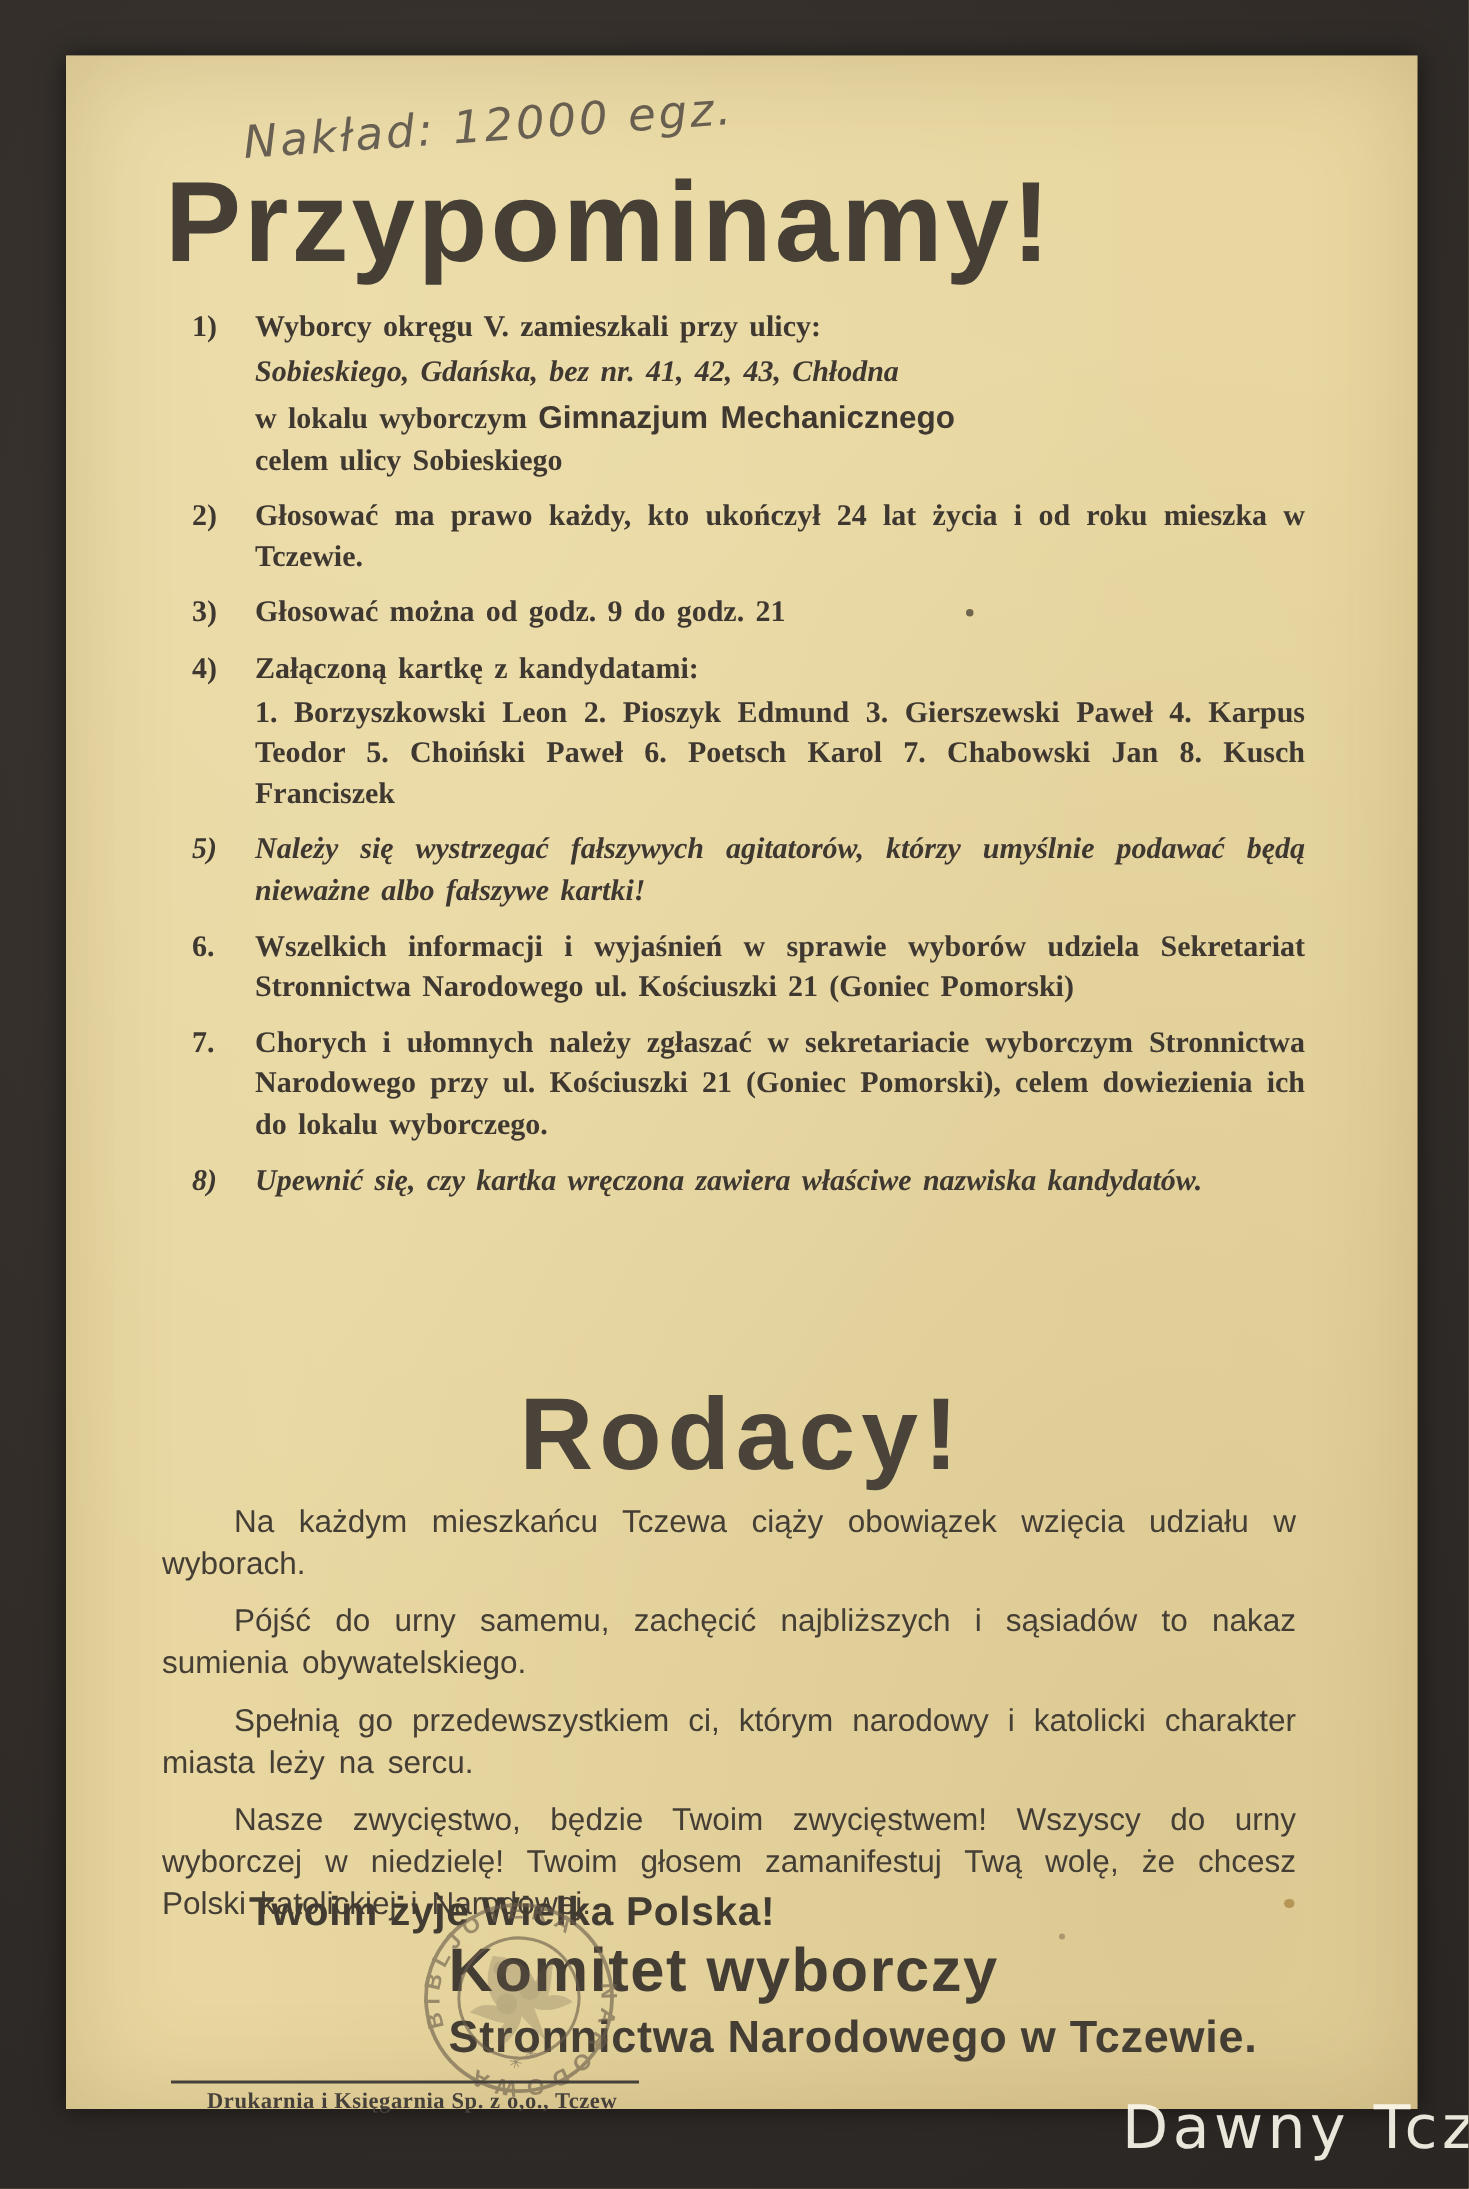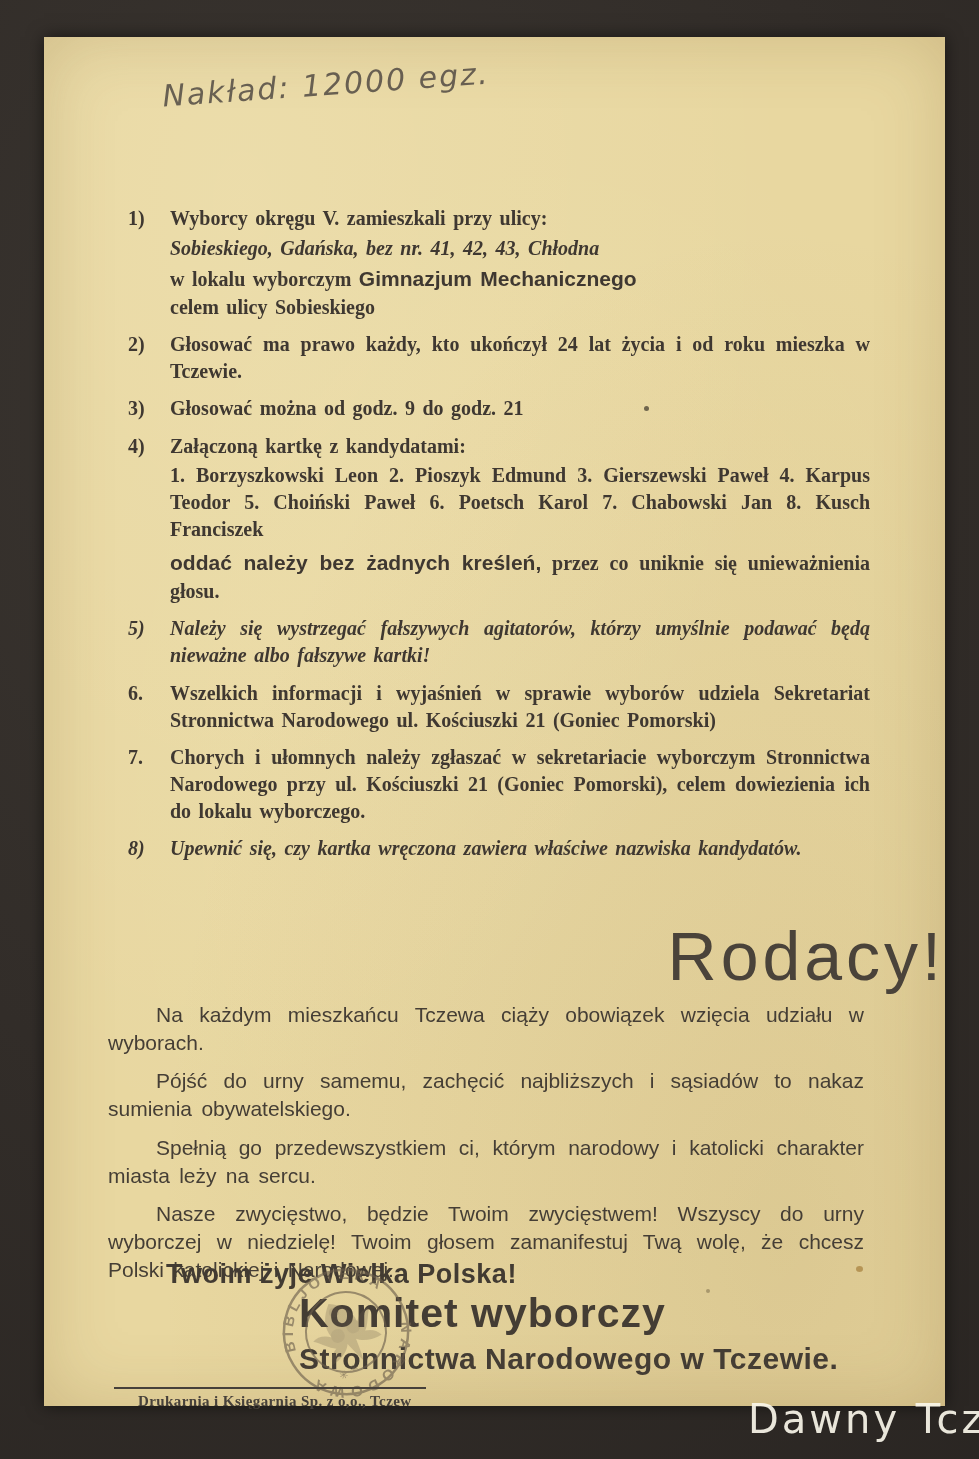--- a/index.html
+++ b/index.html
@@ -35,22 +35,22 @@
   .item .body{flex:1;text-align:justify;}
   .it{font-style:italic;}
   .line-street{font-style:italic;font-weight:bold;margin:3px 0;}
   .line-venue{margin-top:0;}
   .sansb{font-family:"Liberation Sans", sans-serif;font-weight:bold;}
   .venue-name{font-size:21px;}
   .cands{margin-top:2px;}
   .emph-line{margin-top:6px;}
   .emph{font-family:"Liberation Sans", sans-serif;font-weight:bold;font-size:21px;}
   .heading2{
-    position:absolute;left:0;top:880px;width:100%;text-align:right;
-    font-family:"Liberation Sans", sans-serif;font-weight:normal;
+    position:absolute;left:0;top:880px;width:100%;text-align:center;
+    font-family:"Liberation Sans", sans-serif;font-weight:bold;
     font-size:68px;letter-spacing:4px;color:#4a433a;
   }
   .paras{
     position:absolute;left:64px;top:964px;width:756px;
     font-family:"Liberation Sans", sans-serif;font-size:21px;line-height:1.32;
     text-align:justify;word-spacing:3.5px;color:#453e35;
   }
   .paras p{margin:0 0 11px 0;text-indent:48px;}
   .slogan{
     position:absolute;left:122px;top:1222px;
@@ -81,20 +81,21 @@
   .b3{left:662px;top:1252px;width:4px;height:4px;background:rgba(90,75,50,.4);}
 </style>
 </head>
 <body>
 
 <div class="scan">
   <div class="paper">
 
     <div class="note">Nakład: 12000 egz.</div>
 
+    <div class="title">Przypominamy!</div>
 
     <div class="list">
 
       <div class="item">
         <span class="num">1)</span>
         <div class="body">
           <div>Wyborcy okręgu V. zamieszkali przy ulicy:</div>
           <div class="line-street">Sobieskiego, Gdańska, bez nr. 41, 42, 43, Chłodna</div>
           <div class="line-venue"><span>w lokalu wyborczym </span><span class="sansb venue-name">Gimnazjum Mechanicznego</span></div>
           <div>celem ulicy Sobieskiego</div>
@@ -109,21 +110,20 @@
       <div class="item">
         <span class="num">3)</span>
         <div class="body">Głosować można od godz. 9 do godz. 21</div>
       </div>
 
       <div class="item">
         <span class="num">4)</span>
         <div class="body">
           <div>Załączoną kartkę z kandydatami:</div>
           <div class="cands">1. Borzyszkowski Leon  2. Pioszyk Edmund   3. Gierszewski Paweł  4. Karpus Teodor  5. Choiński Paweł  6. Poetsch Karol 7.  Chabowski Jan  8. Kusch Franciszek</div>
-          <div class="emph-line"><span class="emph">oddać należy bez żadnych kreśleń,</span><span> przez co uniknie się unieważnienia głosu.</span></div>
         </div>
       </div>
 
       <div class="item it">
         <span class="num">5)</span>
         <div class="body">Należy się wystrzegać fałszywych agitatorów, którzy umyślnie podawać będą nieważne albo fałszywe kartki!</div>
       </div>
 
       <div class="item">
         <span class="num">6.</span>

